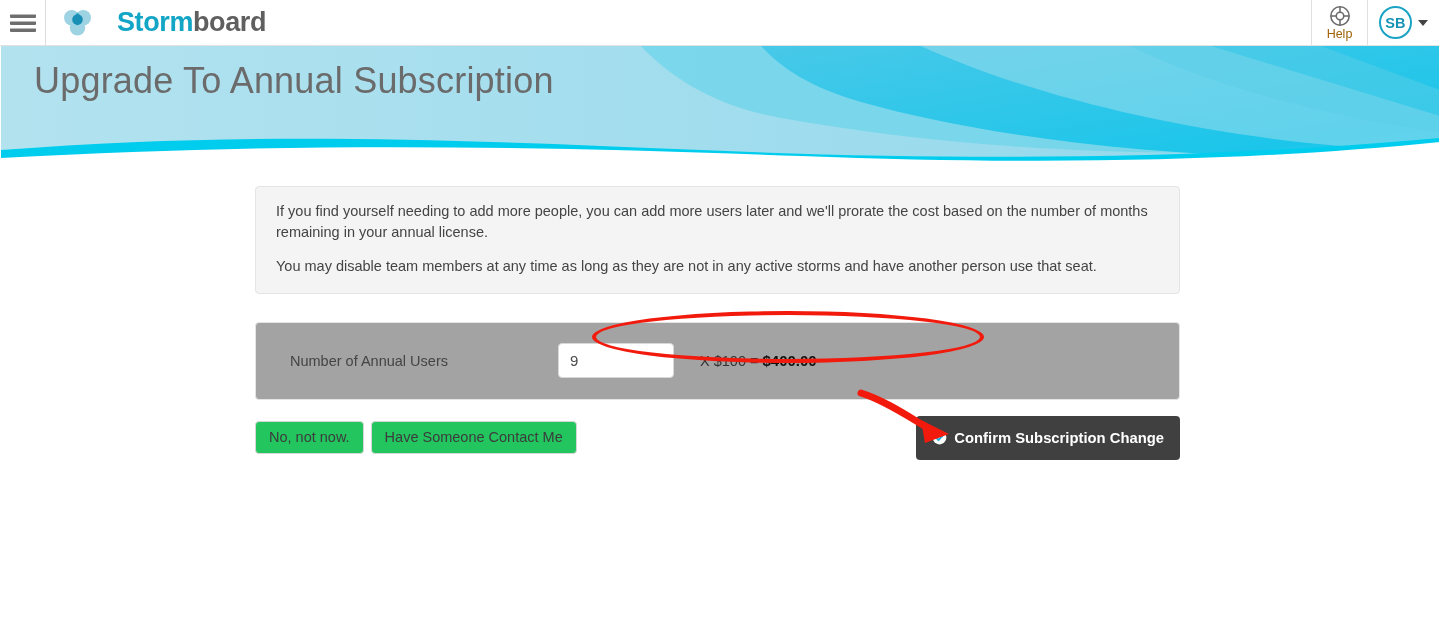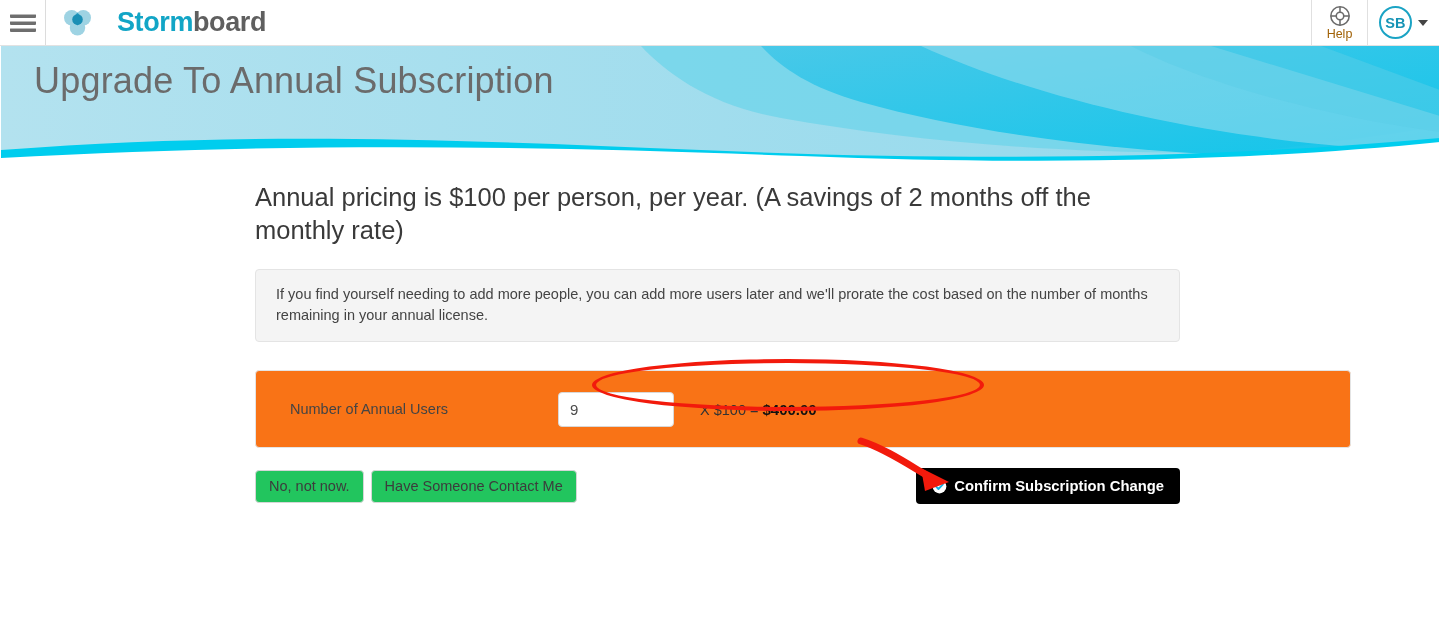--- a/index.html
+++ b/index.html
@@ -99,22 +99,22 @@
   }
   .panel p {
     margin: 0 0 14px 0; font-size: 14.5px; color: #444;
     line-height: 1.42;
   }
   .panel p:last-child { margin-bottom: 0; }
   .panel b { font-weight: bold; color: #222; }
 
   .users-panel {
     margin-top: 28px;
-    background: #f97316; border: 1px solid #e4e4e4;
-    border-radius: 4px; width: 1096px; height: 78px;
+    background: #a3a3a3; border: 1px solid #e4e4e4;
+    border-radius: 4px; width: 925px; height: 78px;
     display: flex; align-items: center;
     position: relative;
   }
   .users-label {
     font-size: 14.5px; color: #444; padding-left: 34px; width: 302px;
   }
   .qty-input {
     width: 116px; height: 35px;
     border: 1px solid #d8d8d8; border-radius: 4px;
     background: #fff; font-size: 15px; color: #4b4b4b;
@@ -142,22 +142,22 @@
   }
   .btn-plain {
     height: 33px; background: #22c55e;
     border: 1px solid #d6d6d6; border-radius: 4px;
     font-size: 14.5px; color: #3c3c3c; padding: 0 13px;
     font-family: "Liberation Sans", sans-serif; cursor: pointer;
     line-height: 1;
   }
   .btn-plain + .btn-plain { margin-left: 7px; }
   .btn-confirm {
-    margin-left: auto; height: 36px;
-    background: #000000; border: none; border-radius: 4px;
+    margin-left: auto; height: 44px;
+    background: #404040; border: none; border-radius: 4px;
     color: #fff; font-size: 14.8px; padding: 8px 16px;
     display: flex; align-items: center; gap: 7px;
     font-family: "Liberation Sans", sans-serif;
     font-weight: bold; cursor: pointer;
   }
   .check-icon { width: 15px; height: 15px; display: block; }
 
   .annot-arrow {
     position: absolute; left: 598px; top: -33px;
     width: 110px; height: 62px; pointer-events: none;
@@ -228,24 +228,24 @@
     <path d="M0,104 C240,86 420,92 700,104 C980,116 1220,112 1439,92 L1439,117 L0,117 Z" fill="#00cdee"></path>
     <path d="M0,117 C260,98 480,104 760,114 C1020,124 1240,118 1439,100 L1439,117 Z" fill="#ffffff"></path>
     <path d="M0,112 C300,96 520,100 800,110 C1060,120 1260,114 1439,96 L1439,117 L0,117 Z" fill="#ffffff"></path>
   </svg>
   <div class="banner-title">Upgrade To Annual Subscription</div>
 </div>
 
 <div class="main">
   <div class="content">
 
-    <h1 class="headline">Annual pricing is $100 per person, per year. (A savings of 2 months off the monthly rate)</h1>
 
     <div class="panel">
       <p>If you find yourself needing to add more people, you can add more users later and we'll prorate the cost based on the number of months remaining in your annual license.</p>
+      <p>You may disable team members at any time as long as they are not in any active storms and have another person use that seat.</p>
     </div>
 
     <div class="users-panel">
       <div class="users-label">Number of Annual Users</div>
       <input class="qty-input" type="text" value="9" style="">
       <div class="multiplier"><span>X $100 = </span><b>$400.00</b></div>
       <div class="annot-ellipse"></div>
     </div>
 
     <div class="actions">

